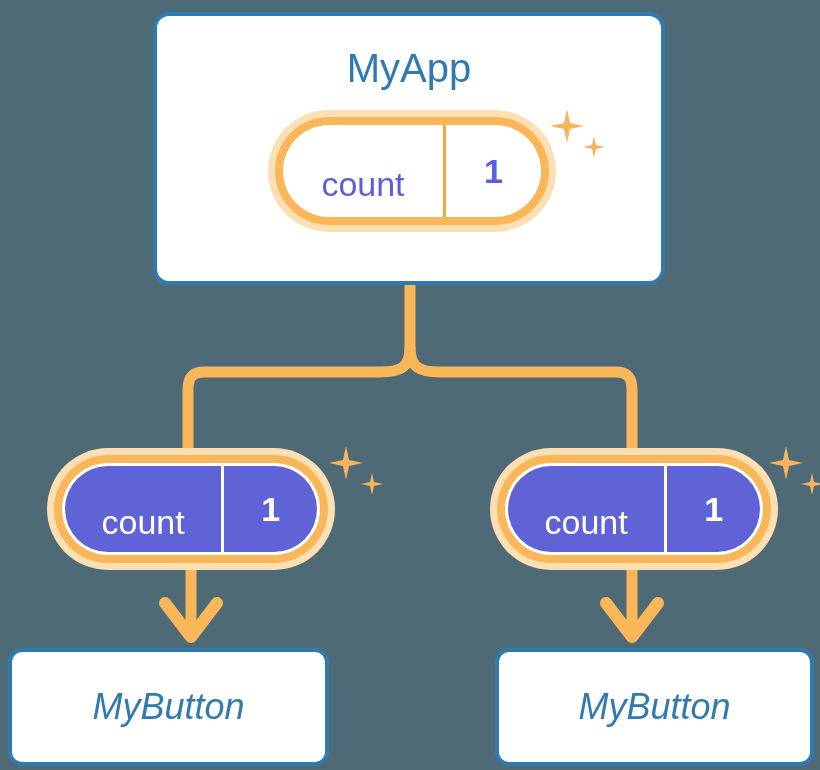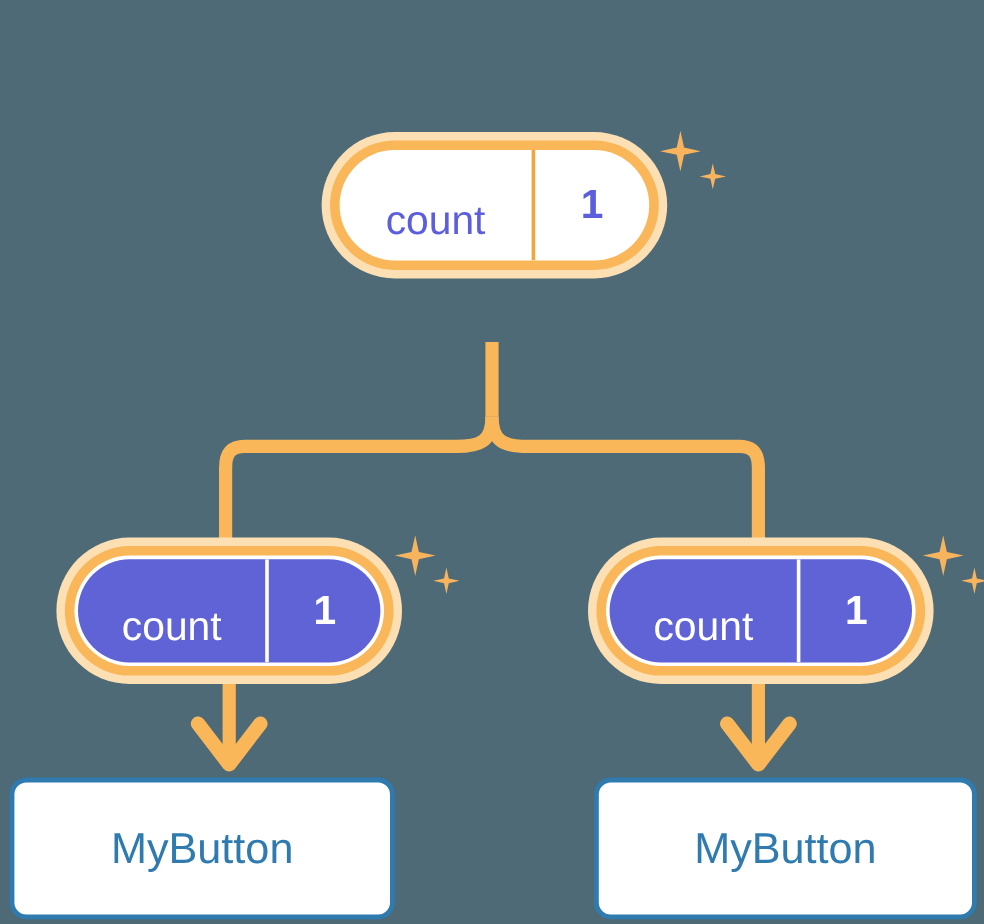--- a/index.html
+++ b/index.html
@@ -173,20 +173,21 @@
     justify-content: center;
     z-index: 3;
     top: 648px;
     height: 118px;
   }
   .btn-box.left  { left: 8px;   width: 321px; }
   .btn-box.right { left: 495px; width: 319px; }
   .btn-label {
     font-size: 36px;
     color: #2f7bb0;
+    font-style: italic;
   }
 </style>
 </head>
 <body>
 
 <div id="root">
 
   <svg id="wires" viewBox="0 0 820 770">
 
     <path d="M 410 285 L 410 347" fill="none" stroke="#f9b75a" stroke-width="11" stroke-linecap="butt"></path>
@@ -195,20 +196,23 @@
 
     <path d="M 410 347 C 410 368, 420 372, 440 372 L 616 372 C 628 372, 632 378, 632 390 L 632 450" fill="none" stroke="#f9b75a" stroke-width="11" stroke-linecap="butt"></path>
 
     <path d="M 191 570 L 191 636" fill="none" stroke="#f9b75a" stroke-width="11"></path>
     <path d="M 165 603 L 191 637 L 217 603" fill="none" stroke="#f9b75a" stroke-width="12" stroke-linecap="round" stroke-linejoin="round"></path>
 
     <path d="M 632 570 L 632 636" fill="none" stroke="#f9b75a" stroke-width="11"></path>
     <path d="M 606 603 L 632 637 L 658 603" fill="none" stroke="#f9b75a" stroke-width="12" stroke-linecap="round" stroke-linejoin="round"></path>
   </svg>
 
+  <div class="app-card">
+    <div class="app-title">MyApp</div>
+  </div>
 
   <div class="pill-wrap pill-top">
     <div class="pill-glow"></div>
     <div class="pill-ring"></div>
     <div class="pill-body">
       <div class="cell-key">count</div>
       <div class="divider"></div>
       <div class="cell-val">1</div>
     </div>
   </div>

